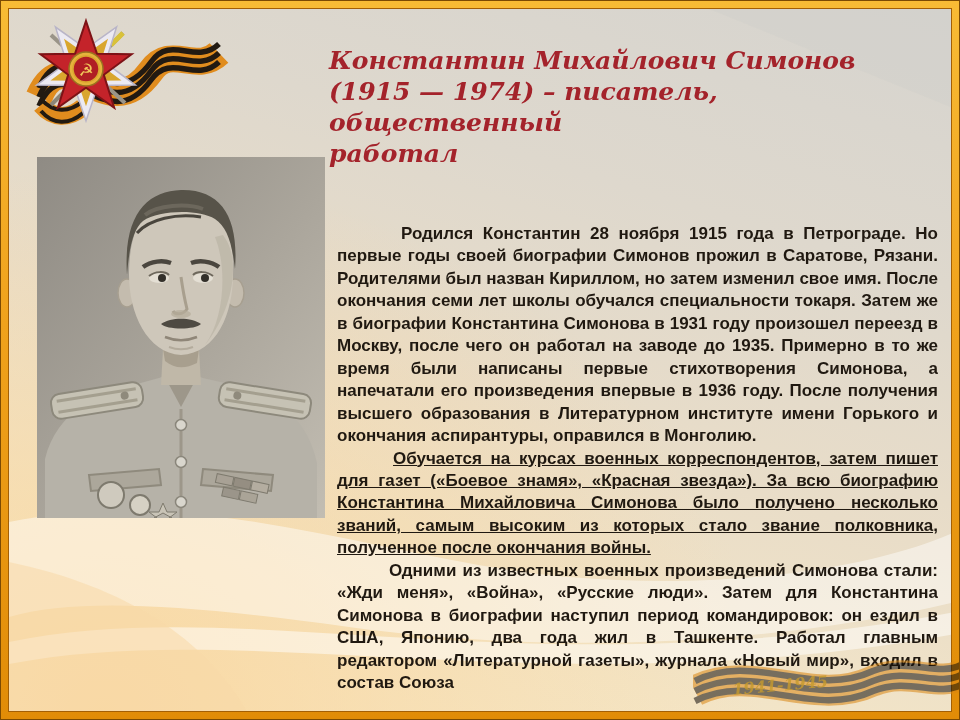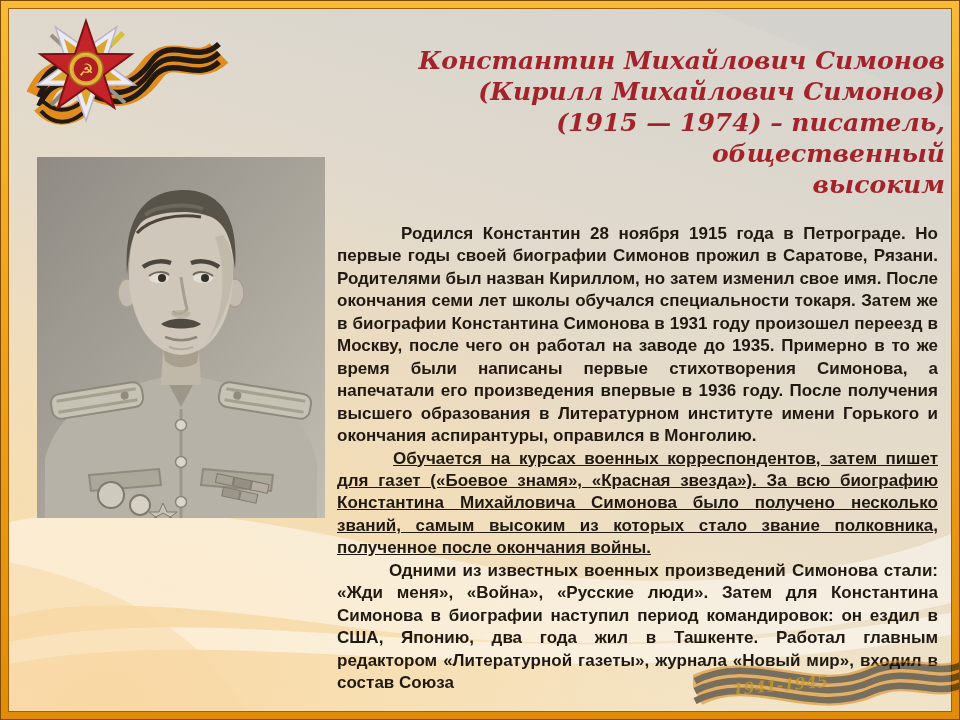--- a/index.html
+++ b/index.html
@@ -12,21 +12,21 @@
   }
   .inner{
     position:absolute; inset:7px; border:1px solid #a35f04; overflow:hidden;
     background:
       radial-gradient(ellipse at 10% 100%, rgba(250,214,156,.85) 0%, rgba(250,214,156,0) 55%),
       linear-gradient(197deg,#d6d4cf 0%,#ded8cd 28%,#e9ddc8 55%,#f3e5c7 78%,#f8eacb 100%);
   }
   .swoosh{position:absolute; left:0; top:0;}
   .title-block{
     position:absolute; left:328px; top:44px; width:616px; z-index:3;
-    text-align:right; color:#a4232b;
+    text-align:left; color:#a4232b;
     font-family:"DejaVu Serif",serif; font-style:italic; font-weight:bold;
     font-size:25px; line-height:31px;
   }
   .body-text{
     position:absolute; left:336px; top:186px; width:601px; height:527px; z-index:2;
     overflow:hidden; color:#201911; font-weight:bold; font-size:17px;
     line-height:22.45px; text-align:justify;margin-top:36px;
   }
   .body-text p{margin:0; padding:0;}
   .body-text p.p1{text-indent:64px;}
@@ -147,23 +147,22 @@
     <ellipse cx="144" cy="157" rx="10" ry="4" fill="#b5ac9a" opacity="0.7"></ellipse>
 
     <path d="M 124,167 C 134,160 154,160 164,167 C 158,173 130,173 124,167 Z" fill="#4e4a42"></path>
 
     <path d="M 128,180 C 138,184 150,184 160,180" fill="none" stroke="#8f8678" stroke-width="2.5"></path>
     <path d="M 132,190 C 140,193 148,193 156,190" fill="none" stroke="#b3ab9c" stroke-width="2"></path>
   </svg>
 
   <div class="title-block">
     <div>Константин Михайлович Симонов</div>
-    <div>(Кирилл Михайлович Симонов)</div>
     <div>(1915 — 1974) – писатель, общественный</div>
-    <div>высоким</div>
+    <div>работал</div>
   </div>
 
   <div class="body-text">
     <p class="p1">Родился Константин 28 ноября 1915 года в Петрограде. Но первые годы своей биографии Симонов прожил в Саратове, Рязани. Родителями был назван Кириллом, но затем изменил свое имя. После окончания семи лет школы обучался специальности токаря. Затем же в биографии Константина Симонова в 1931 году произошел переезд в Москву, после чего он работал на заводе до 1935. Примерно в то же время были написаны первые стихотворения Симонова, а напечатали его произведения впервые в 1936 году. После получения высшего образования в Литературном институте имени Горького и окончания аспирантуры, оправился в Монголию.</p>
     <p class="p2">Обучается на курсах военных корреспондентов, затем пишет для газет («Боевое знамя», «Красная звезда»). За всю биографию Константина Михайловича Симонова было получено несколько званий, самым высоким из которых стало звание полковника, полученное после окончания войны.</p>
     <p class="p3">Одними из известных военных произведений Симонова стали: «Жди меня», «Война», «Русские люди». Затем для Константина Симонова в биографии наступил период командировок: он ездил в США, Японию, два года жил в Ташкенте. Работал главным редактором «Литературной газеты», журнала «Новый мир», входил в состав Союза</p>
   </div>
 
   <svg class="ribbon-overlay" viewBox="0 0 268 70">
     <g opacity="0.55">

